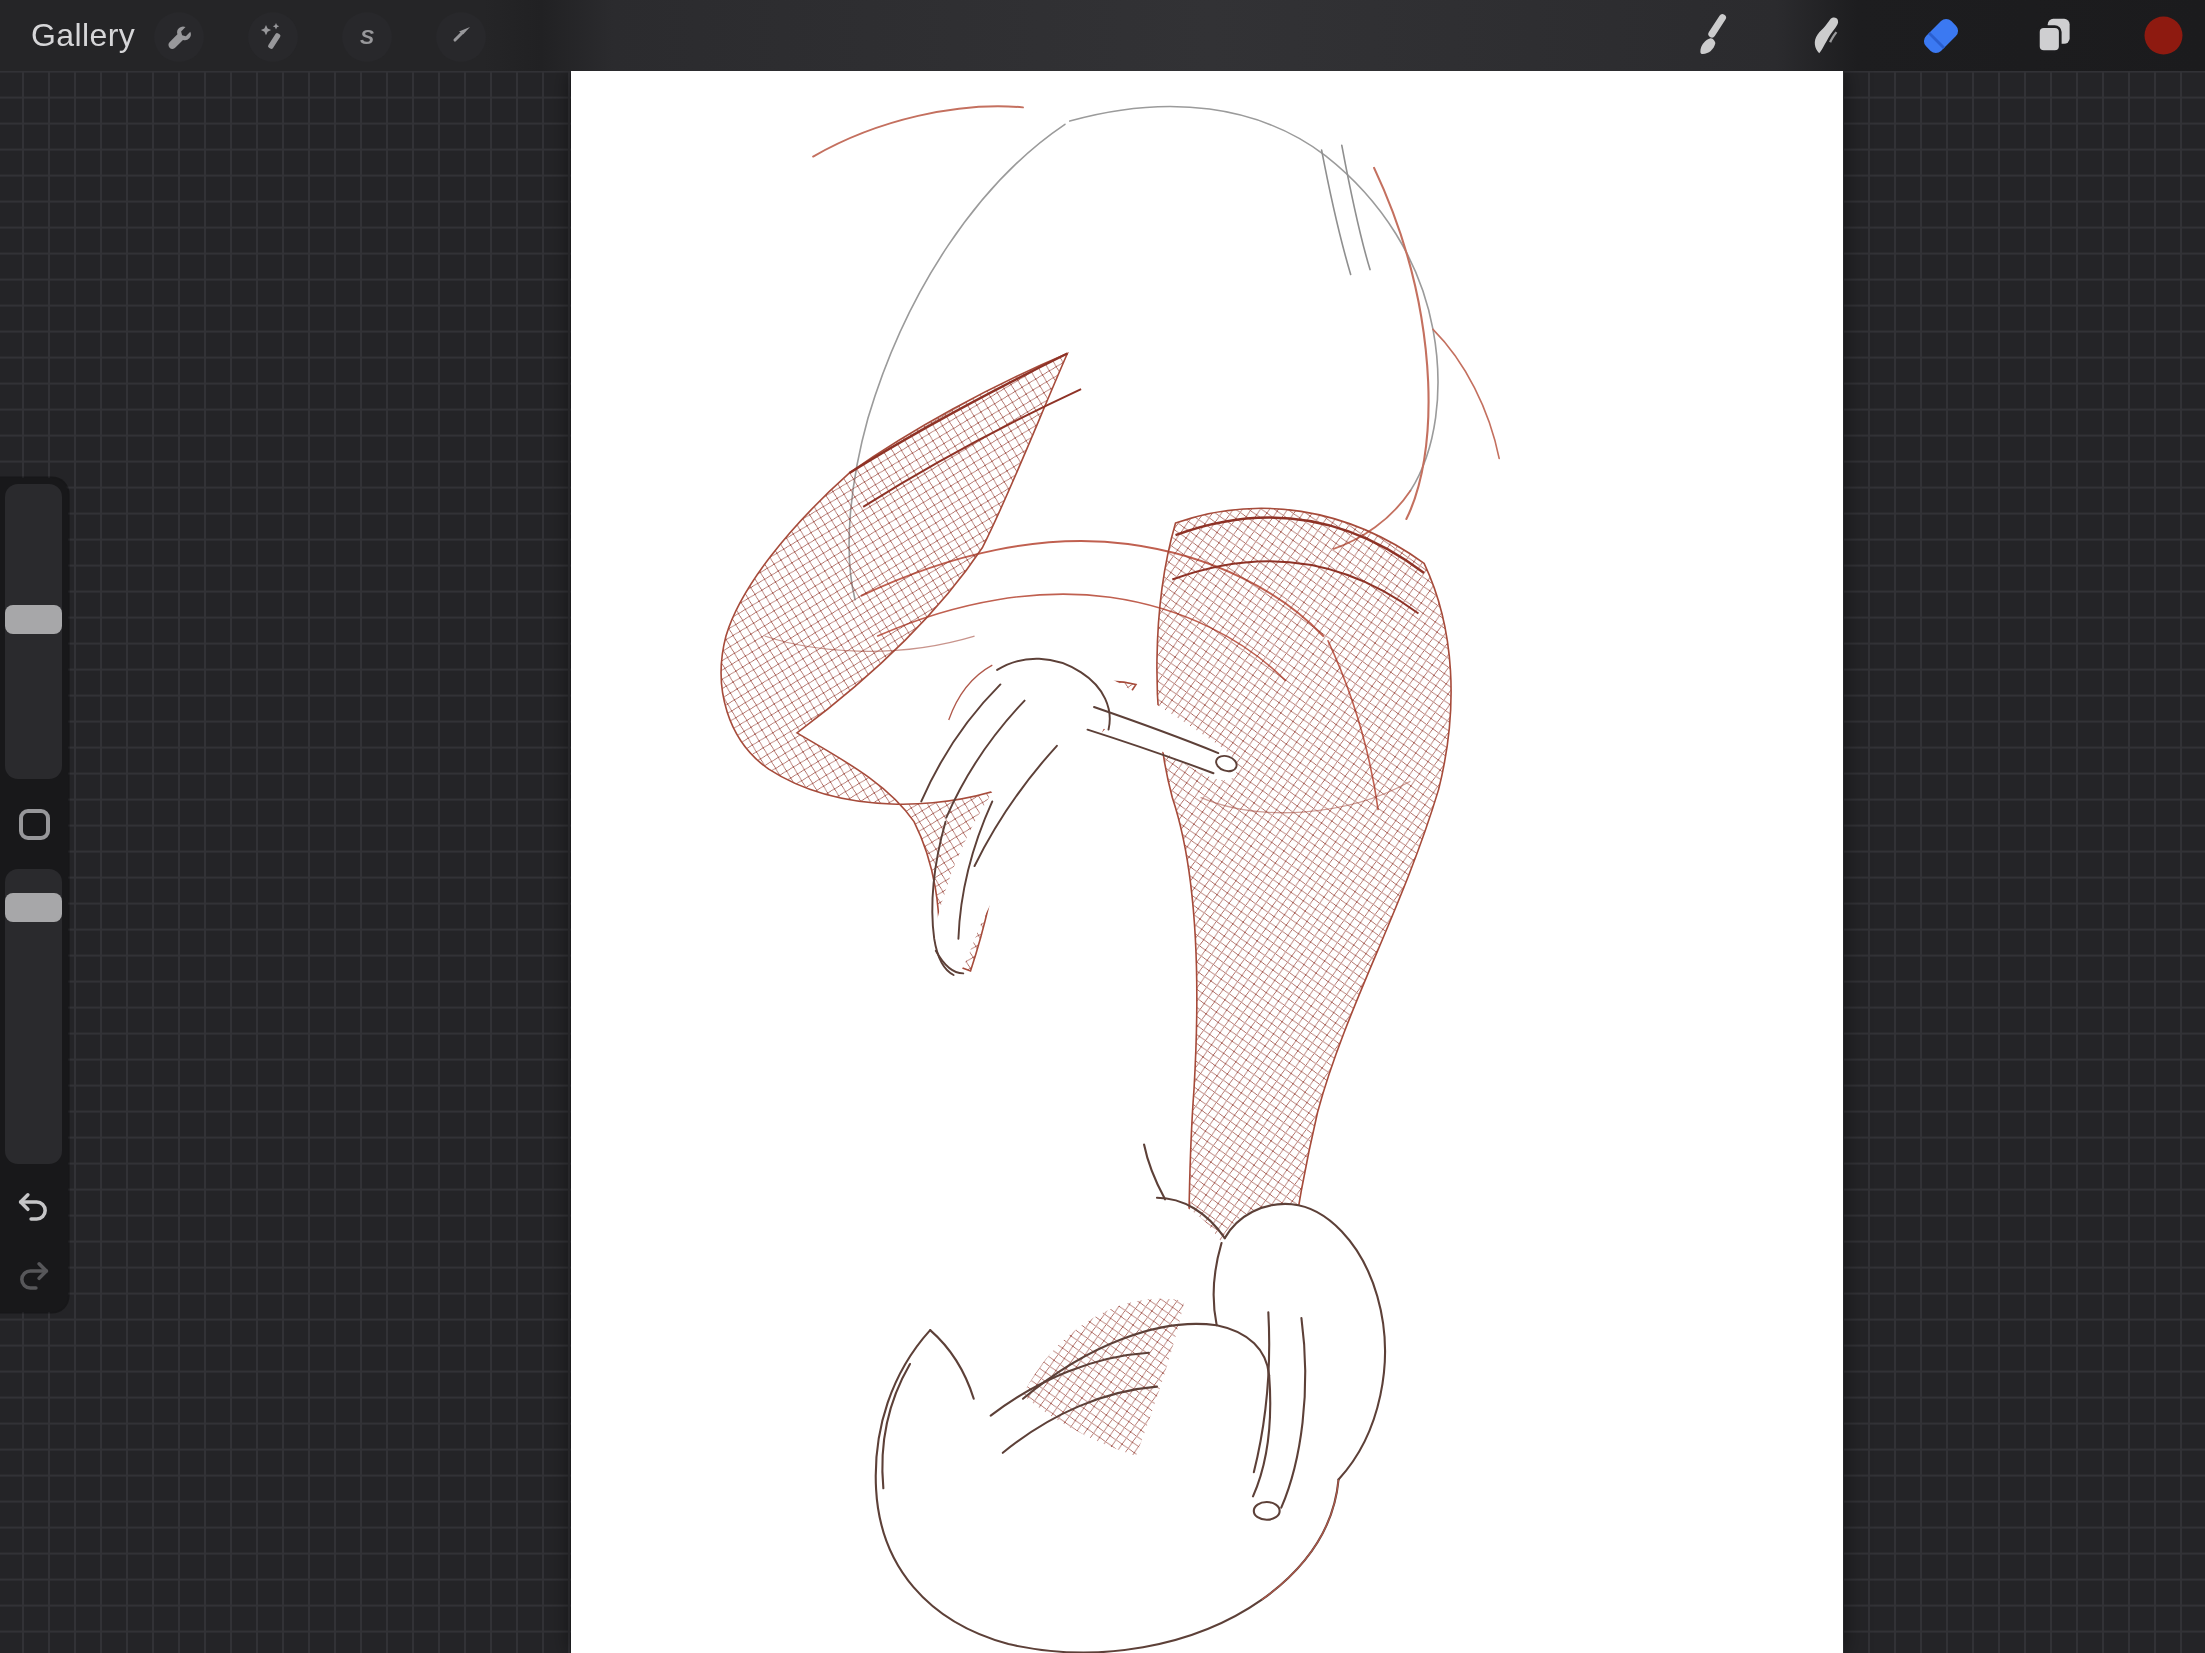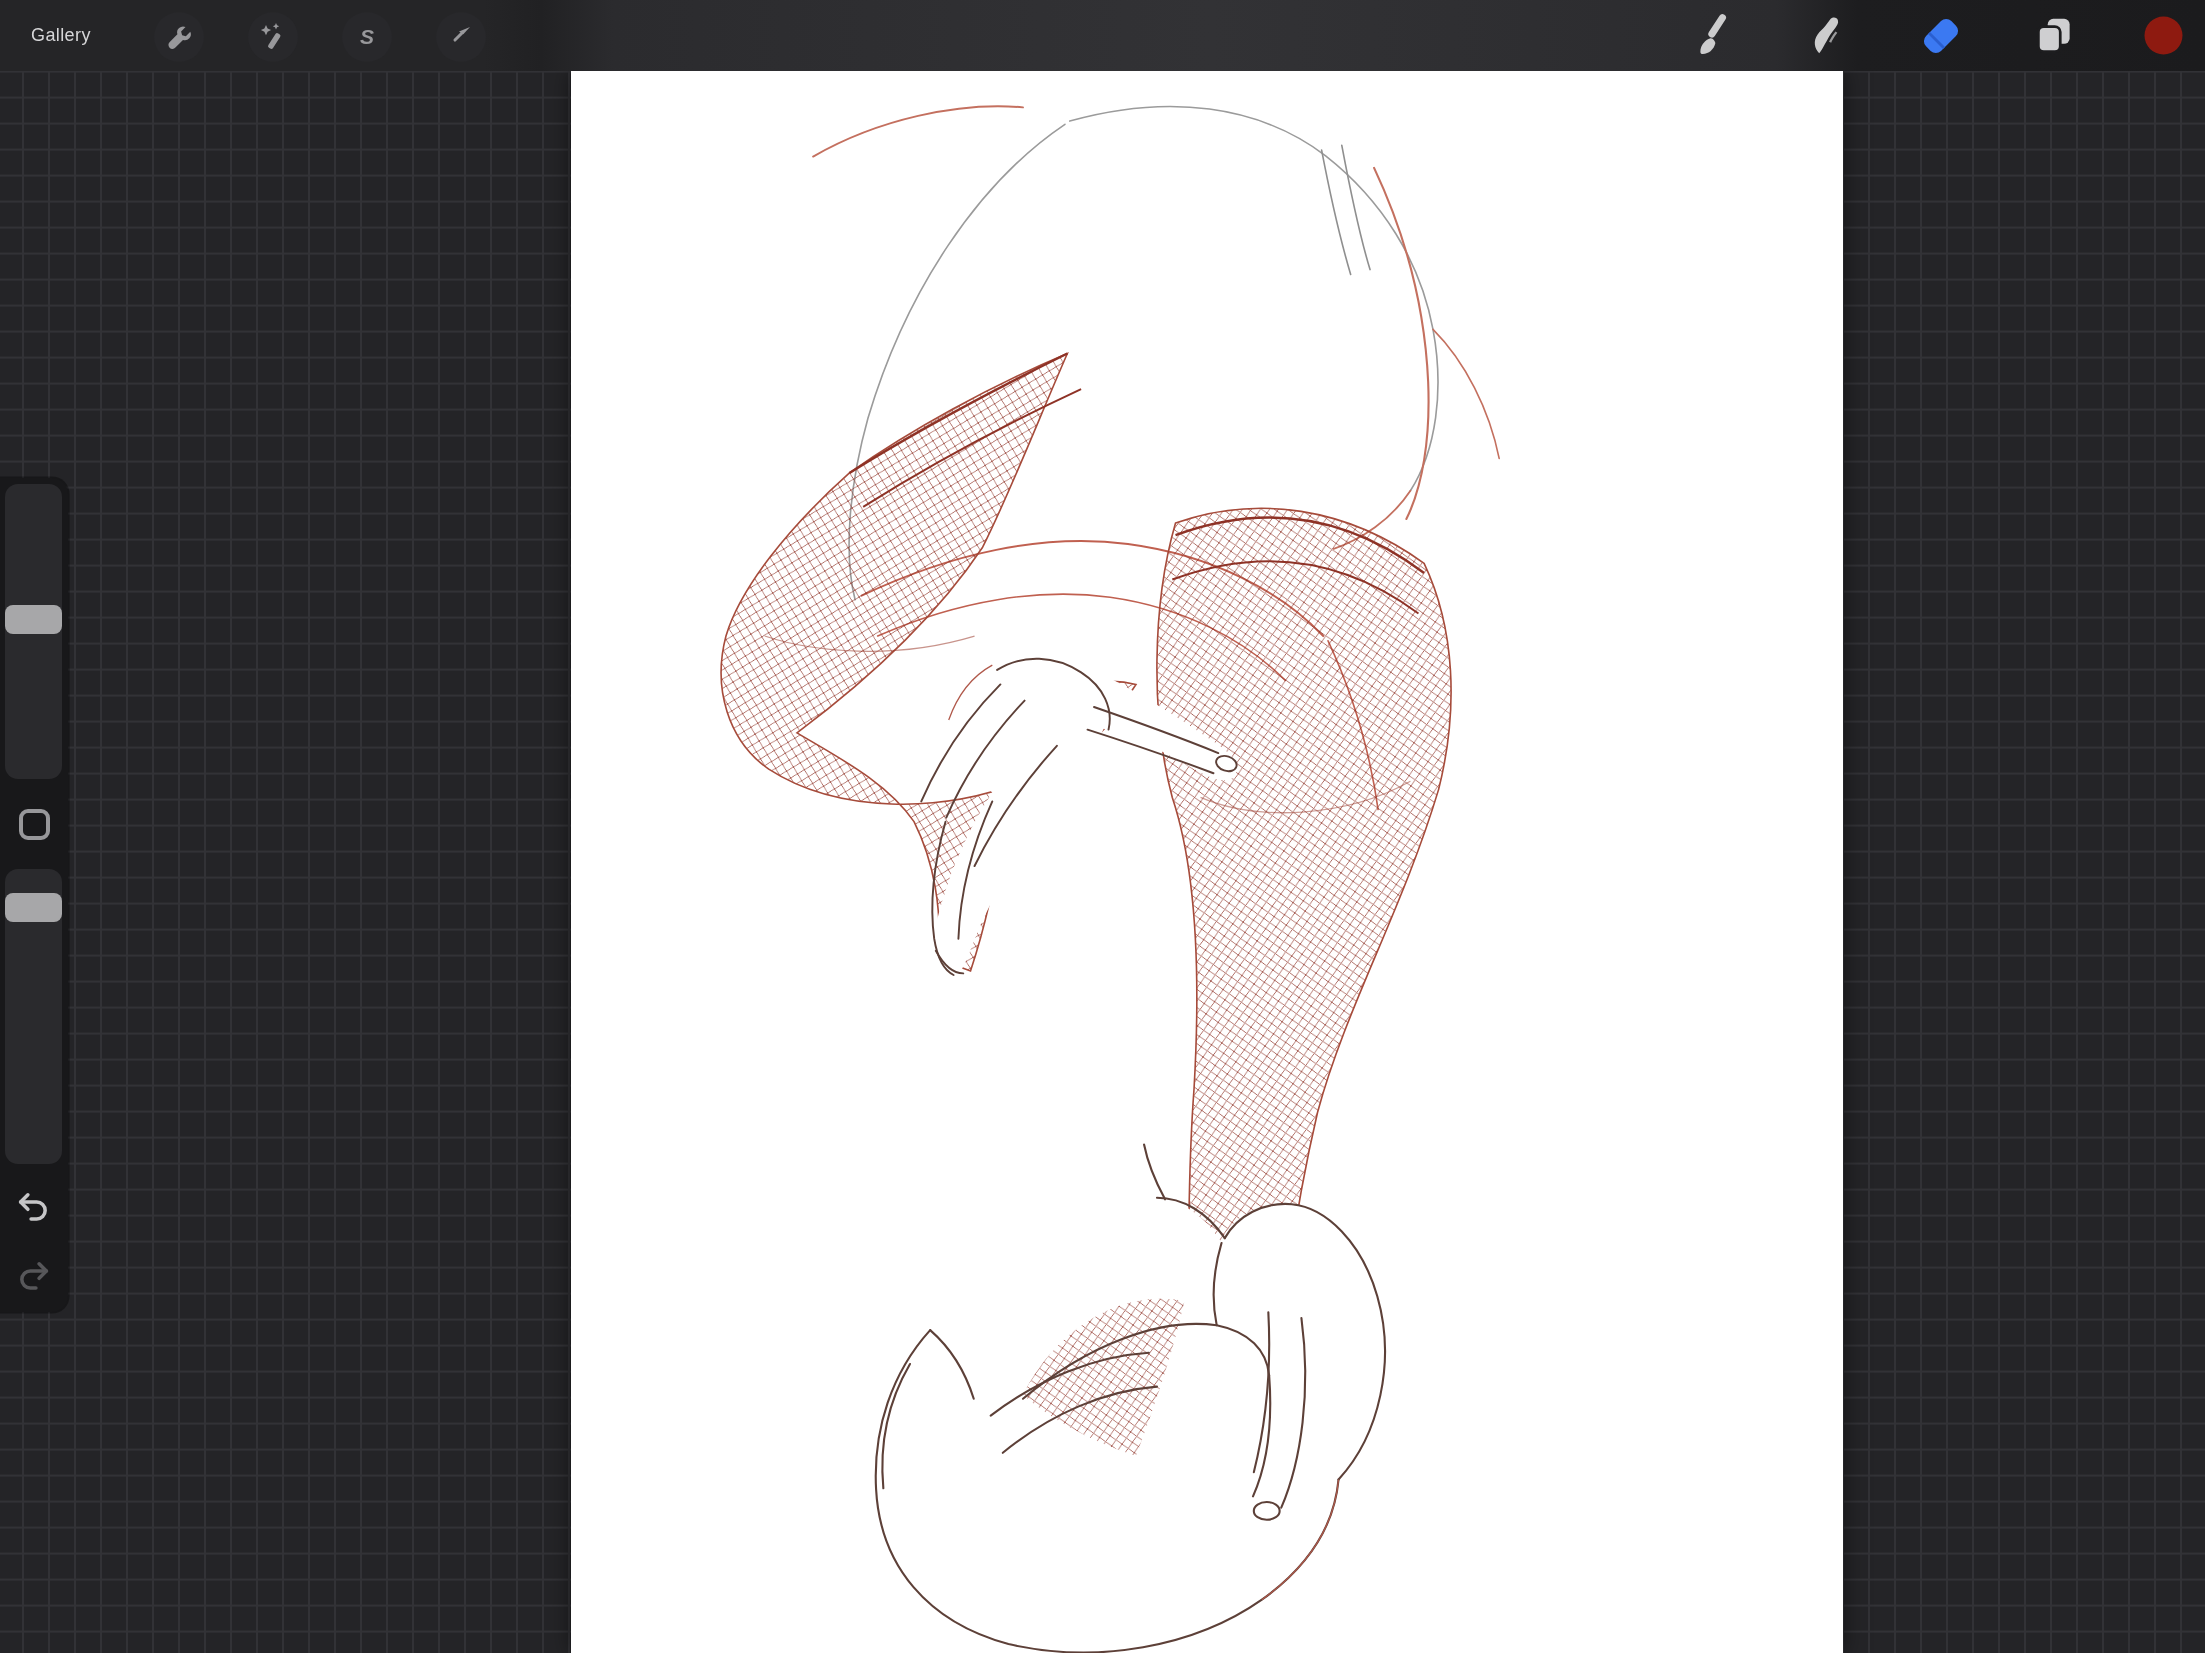--- a/index.html
+++ b/index.html
@@ -15,21 +15,21 @@
   }
   
   #topbar{
     position:absolute;left:0;top:0;width:2205px;height:71px;
     background:linear-gradient(90deg,#252527 0px,#252527 484px,#212123 541px,
       #2b2b2e 613px,#323235 1211px,#2b2b2e 1776px,#1d1d1f 1857px,#1b1b1d 2205px);
     z-index:30;
   }
   .gallery-label{
     position:absolute;left:31px;top:0;height:71px;line-height:71px;
-    font-size:18px;color:#d6d6d8;letter-spacing:0.4px;cursor:default;
+    font-size:32px;color:#d6d6d8;letter-spacing:0.4px;cursor:default;
   }
   .tool-circle{
     position:absolute;top:12px;width:50px;height:50px;border-radius:50%;
     background:#28282b;display:flex;align-items:center;justify-content:center;
   }
   .tool-plain{
     position:absolute;top:9.7px;width:52px;height:52px;
     display:flex;align-items:center;justify-content:center;
   }
   .tool-circle svg,.tool-plain svg{display:block;}

